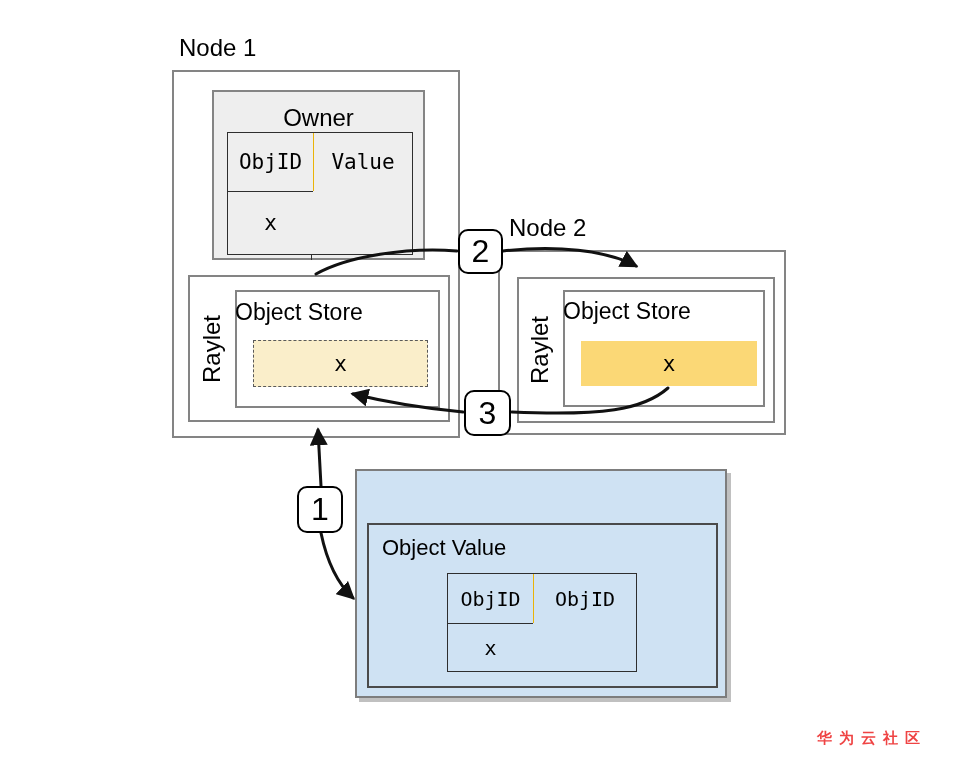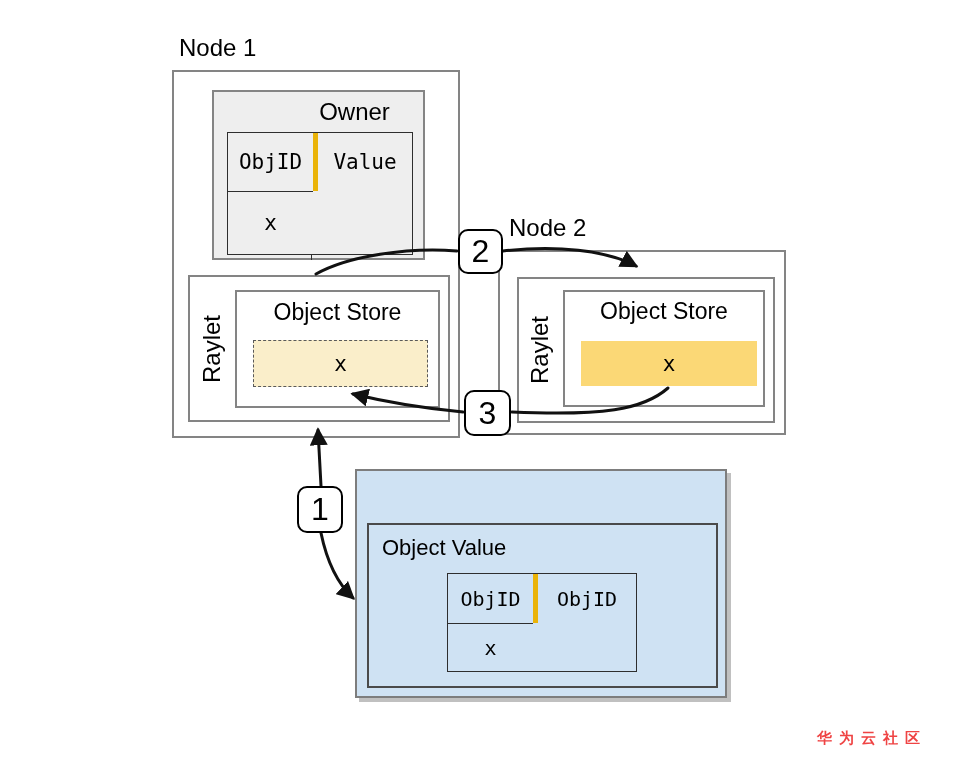--- a/index.html
+++ b/index.html
@@ -2,46 +2,46 @@
 <html><head>
 <meta charset="utf-8">
 <style>
   html,body{margin:0;padding:0;background:#ffffff;}
   .stage{position:relative;width:935px;height:768px;background:#ffffff;
          font-family:"Liberation Sans",sans-serif;color:#000;overflow:hidden;}
   .abs{position:absolute;box-sizing:border-box;}
   .box{border:2px solid #848484;background:#ffffff;}
   .node-label{font-size:24px;line-height:24px;}
   .panel-title{font-size:24px;text-align:center;}
-  .store-title{font-size:23px;text-align:center;}
+  .store-title{font-size:23px;text-align:left;}
   .mono{font-family:"DejaVu Sans Mono",monospace;}
   .grid-table{display:grid;border:1px solid #2e2e2e;}
   .grid-table .cell{display:flex;align-items:center;justify-content:center;
          font-family:"DejaVu Sans Mono",monospace;box-sizing:border-box;}
-  .cell.c2{border-left:5px solid #eab308;}
+  .cell.c2{border-left:1px solid #eab308;}
   .cell.r2{border-top:1px solid #2e2e2e;}
   .italic{font-style:italic;}
   .vwrap{display:flex;align-items:center;justify-content:center;}
   .vlabel{transform:rotate(-90deg);font-size:24px;white-space:nowrap;}
   .objchip{display:flex;align-items:center;justify-content:center;font-size:21px;}
   .badge{background:#ffffff;border:2.5px solid #000;border-radius:10px;z-index:7;
          display:flex;align-items:center;justify-content:center;font-size:32px;}
   .arrows{z-index:5;pointer-events:none;}
   .watermark{font-size:15px;font-weight:bold;letter-spacing:7px;color:#ef4444;}
 </style>
 </head>
 <body>
 
 <div class="stage">
 
   <div class="abs node-label" style="left:179px;top:36px;">Node 1</div>
   <div class="abs box" style="left:172px;top:70px;width:288px;height:368px;"></div>
 
   <div class="abs box" style="left:212px;top:90px;width:213px;height:170px;background:#eeeeee;"></div>
-  <div class="abs panel-title" style="left:212px;top:98px;width:213px;margin-left:36px;">Owner</div>
+  <div class="abs panel-title" style="left:212px;top:104px;width:213px;">Owner</div>
   <div class="abs grid-table" style="left:227px;top:132px;width:186px;height:123px;
        grid-template-columns:85px 1fr;grid-template-rows:58px 1fr;">
     <div class="cell" style="font-size:21px;">ObjID</div>
     <div class="cell c2" style="font-size:21px;">Value</div>
     <div class="cell r2" style="font-size:21px;">x</div>
   </div>
   <div class="abs" style="left:311px;top:255px;width:1px;height:5px;background:#2e2e2e;"></div>
 
   <div class="abs box" style="left:188px;top:275px;width:262px;height:147px;"></div>
   <div class="abs vwrap" style="left:188px;top:275px;width:48px;height:147px;">

